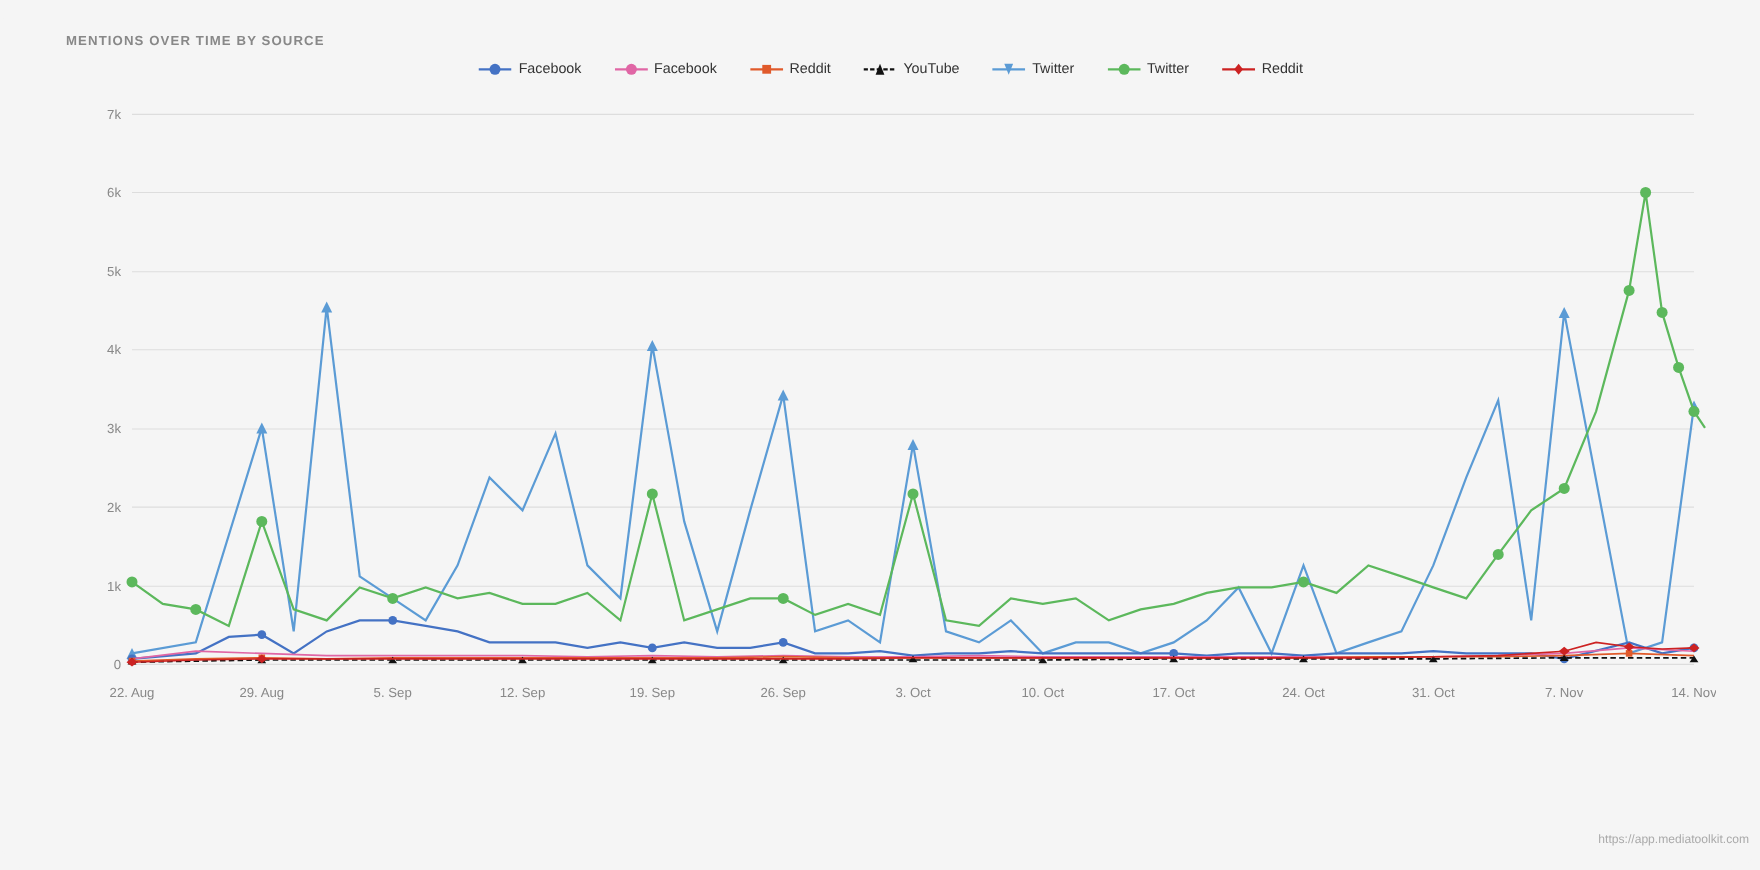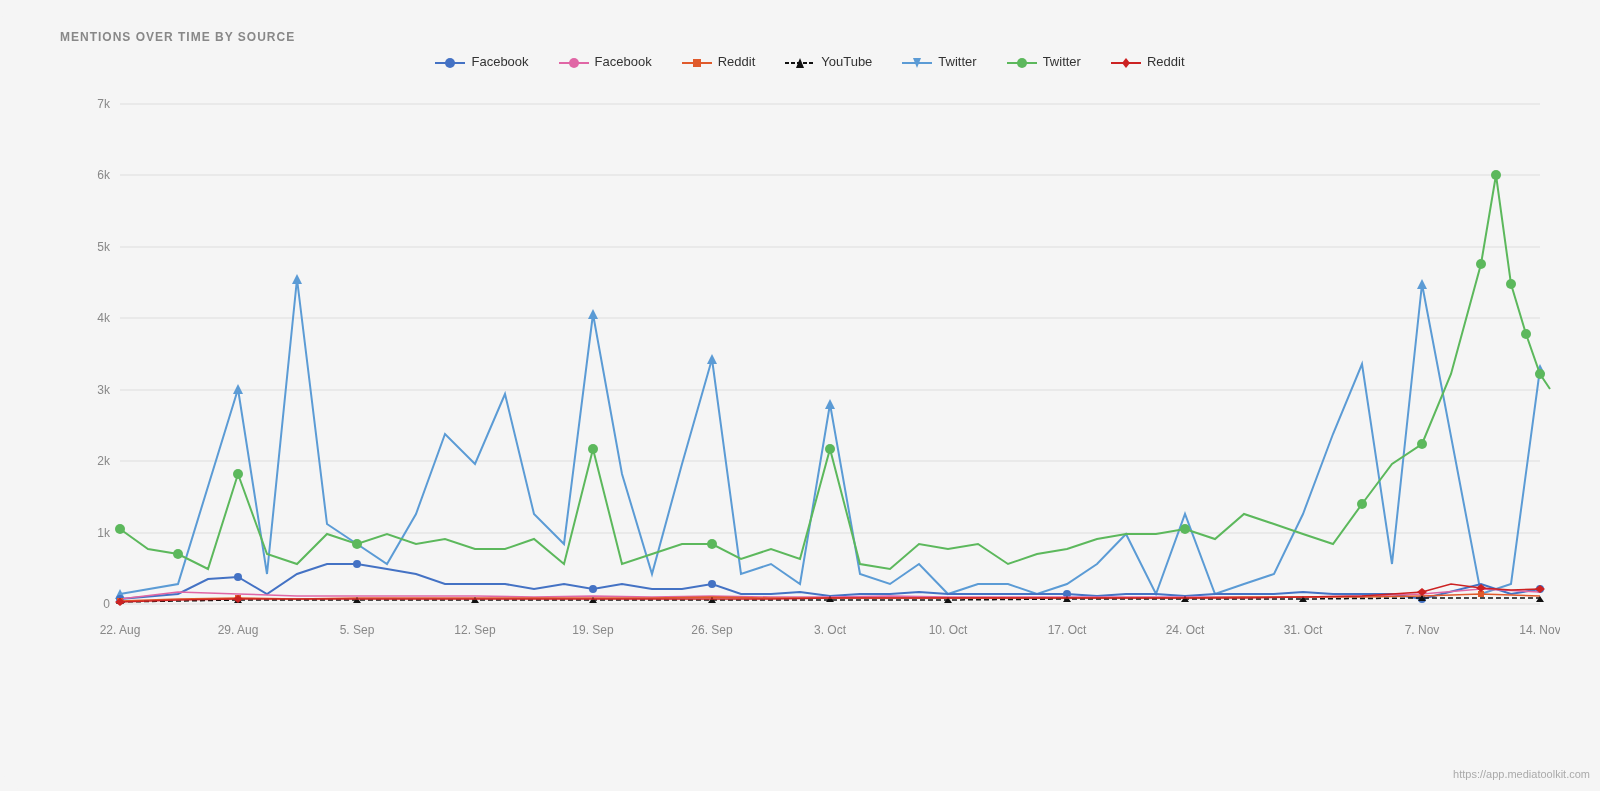--- a/index.html
+++ b/index.html
@@ -36,21 +36,21 @@
     }
     .legend-item {
       display: flex;
       align-items: flex-end;
       gap: 6px;
       font-size: 13px;
       color: #333;
     }
     .watermark {
       position: absolute;
-      bottom: 11px;
+      bottom: 22px;
       right: 10px;
       font-size: 11px;
       color: #aaa;
     }
   </style>
 </head>
 <body>
 
 <div class="chart-container">
   <div class="chart-title">MENTIONS OVER TIME BY SOURCE</div>

